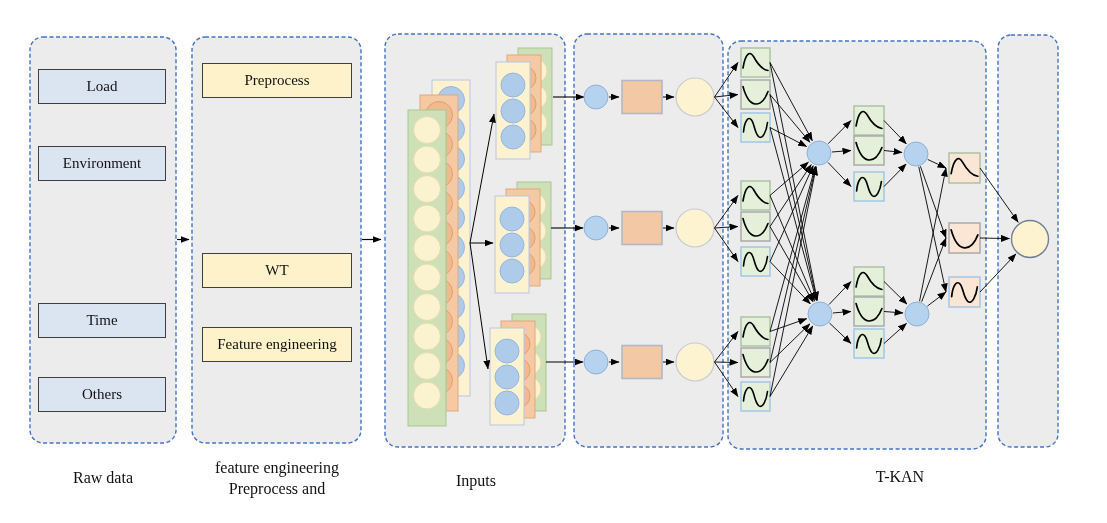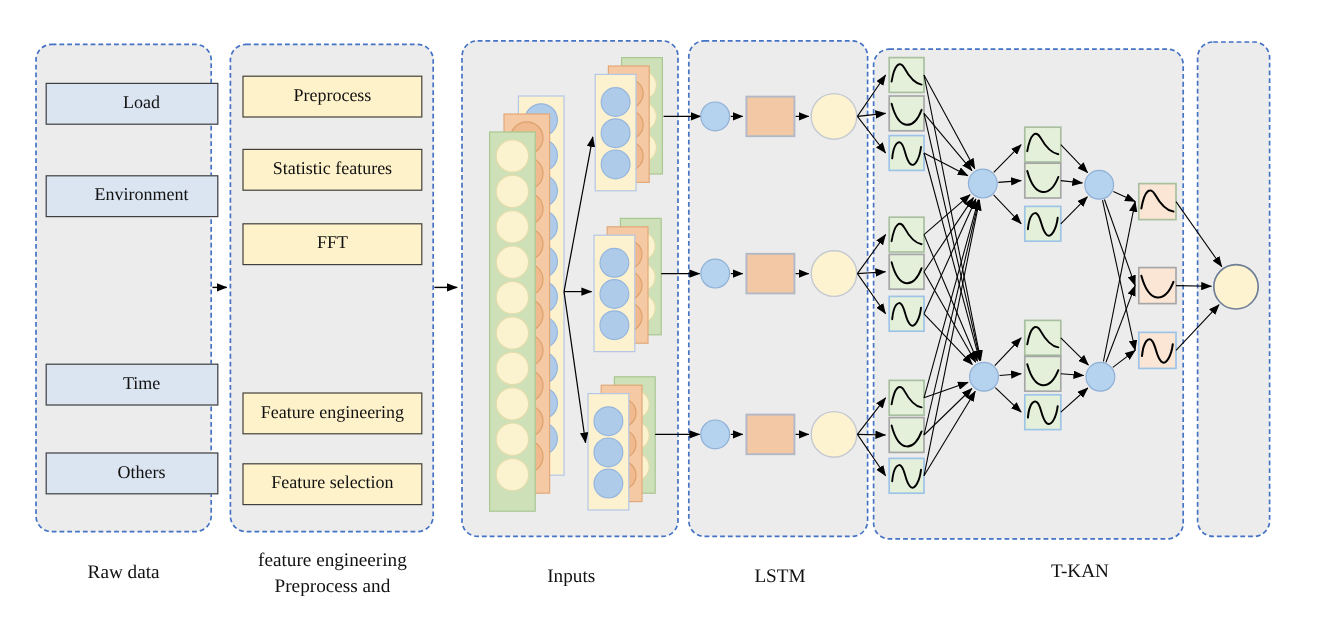--- a/index.html
+++ b/index.html
@@ -1,21 +1,21 @@
 <!DOCTYPE html>
 <html style="--panel_bg: #ececec; --panel_border: #4472c4; --raw_box_bg: #dbe5f1; --yellow_box_bg: #fef2cb; --green_card: #cde0b8; --green_card_border: #a8c791; --orange_card: #f4c9a4; --orange_card_border: #e2a878; --yellow_card: #fdf2cf; --yellow_card_border: #b4c7e7; --blue_circle: #aecbea; --blue_circle_border: #96b6dd; --orange_circle: #f0ba8e; --orange_circle_border: #dda26c; --cream_circle: #fbf3d0; --cream_circle_border: #e3dcab; --blue_node: #b5d2ee; --blue_node_border: #8fb0d6; --orange_rect: #f3c8a4; --orange_rect_border: #b2b8c6; --yellow_node: #fdf3d1; --yellow_node_border: #c5cad2; --act_green_bg: #e4f0da; --act_orange_bg: #fbe6d6; --act_border_green: #a8bfa0; --act_border_gray: #a6a6a6; --act_border_blue: #9dc3e6; --output_node_border: #6f7f96; --arrow: #000000;"><head>
 <meta charset="utf-8">
 <style>
   html,body{margin:0;padding:0;background:#fff;}
   .stage{position:relative;width:1107px;height:523px;background:#ffffff;
          font-family:"Liberation Serif",serif;color:#111;overflow:hidden;}
   #diagram{position:absolute;left:0;top:0;}
   .dbox{position:absolute;display:flex;align-items:center;justify-content:center;
         border:1px solid #3f3f3f;font-size:15px;line-height:1.05;text-align:center;}
-  .raw{background:var(--raw_box_bg,#dbe5f1);padding-left:16px;}
+  .raw{background:var(--raw_box_bg,#dbe5f1);}
   .yel{background:var(--yellow_box_bg,#fef2cb);text-align:right;}
   .plabel{position:absolute;text-align:center;font-size:16px;line-height:21px;}
 </style>
 </head>
 <body>
 
 <div class="stage">
 
   <svg id="diagram" width="1107" height="523" viewBox="0 0 1107 523">
       <defs>
@@ -231,26 +231,23 @@
       <line x1="980" y1="292" x2="1015.9324812486377" y2="253.911569876444" stroke="#000000" stroke-width="0.9" marker-end="url(#ah)"></line>
       <circle cx="1030" cy="239" r="18.5" fill="#fdf3d1" stroke="#6f7f96" stroke-width="1.4"></circle>
     </svg>
 
   <div class="dbox raw" style="left:38px;top:69px;width:126px;height:33px">Load</div>
   <div class="dbox raw" style="left:38px;top:146px;width:126px;height:33px">Environment</div>
   <div class="dbox raw" style="left:38px;top:303px;width:126px;height:33px">Time</div>
   <div class="dbox raw" style="left:38px;top:377px;width:126px;height:33px">Others</div>
 
   <div class="dbox yel" style="left:202px;top:63px;width:148px;height:33px">Preprocess</div>
-  <div class="dbox yel" style="left:202px;top:124px;width:148px;height:33px">Statistic features</div>
-  <div class="dbox yel" style="left:202px;top:186px;width:148px;height:33px">FFT</div>
+  <div class="dbox yel" style="left:202px;top:253px;width:148px;height:33px">WT</div>
   <div class="dbox yel" style="left:202px;top:327px;width:148px;height:33px">Feature engineering</div>
-  <div class="dbox yel" style="left:202px;top:386px;width:148px;height:33px">Feature selection</div>
 
   <div class="plabel" style="left:43px;top:467px;width:120px">Raw data</div>
   <div class="plabel" style="left:187px;top:457px;width:180px">
     <div>feature engineering</div>
     <div>Preprocess and</div>
   </div>
   <div class="plabel" style="left:416px;top:470px;width:120px">Inputs</div>
-  <div class="plabel" style="left:590px;top:470px;width:120px">LSTM</div>
   <div class="plabel" style="left:840px;top:466px;width:120px">T-KAN</div>
 </div>
 
 </body></html>

